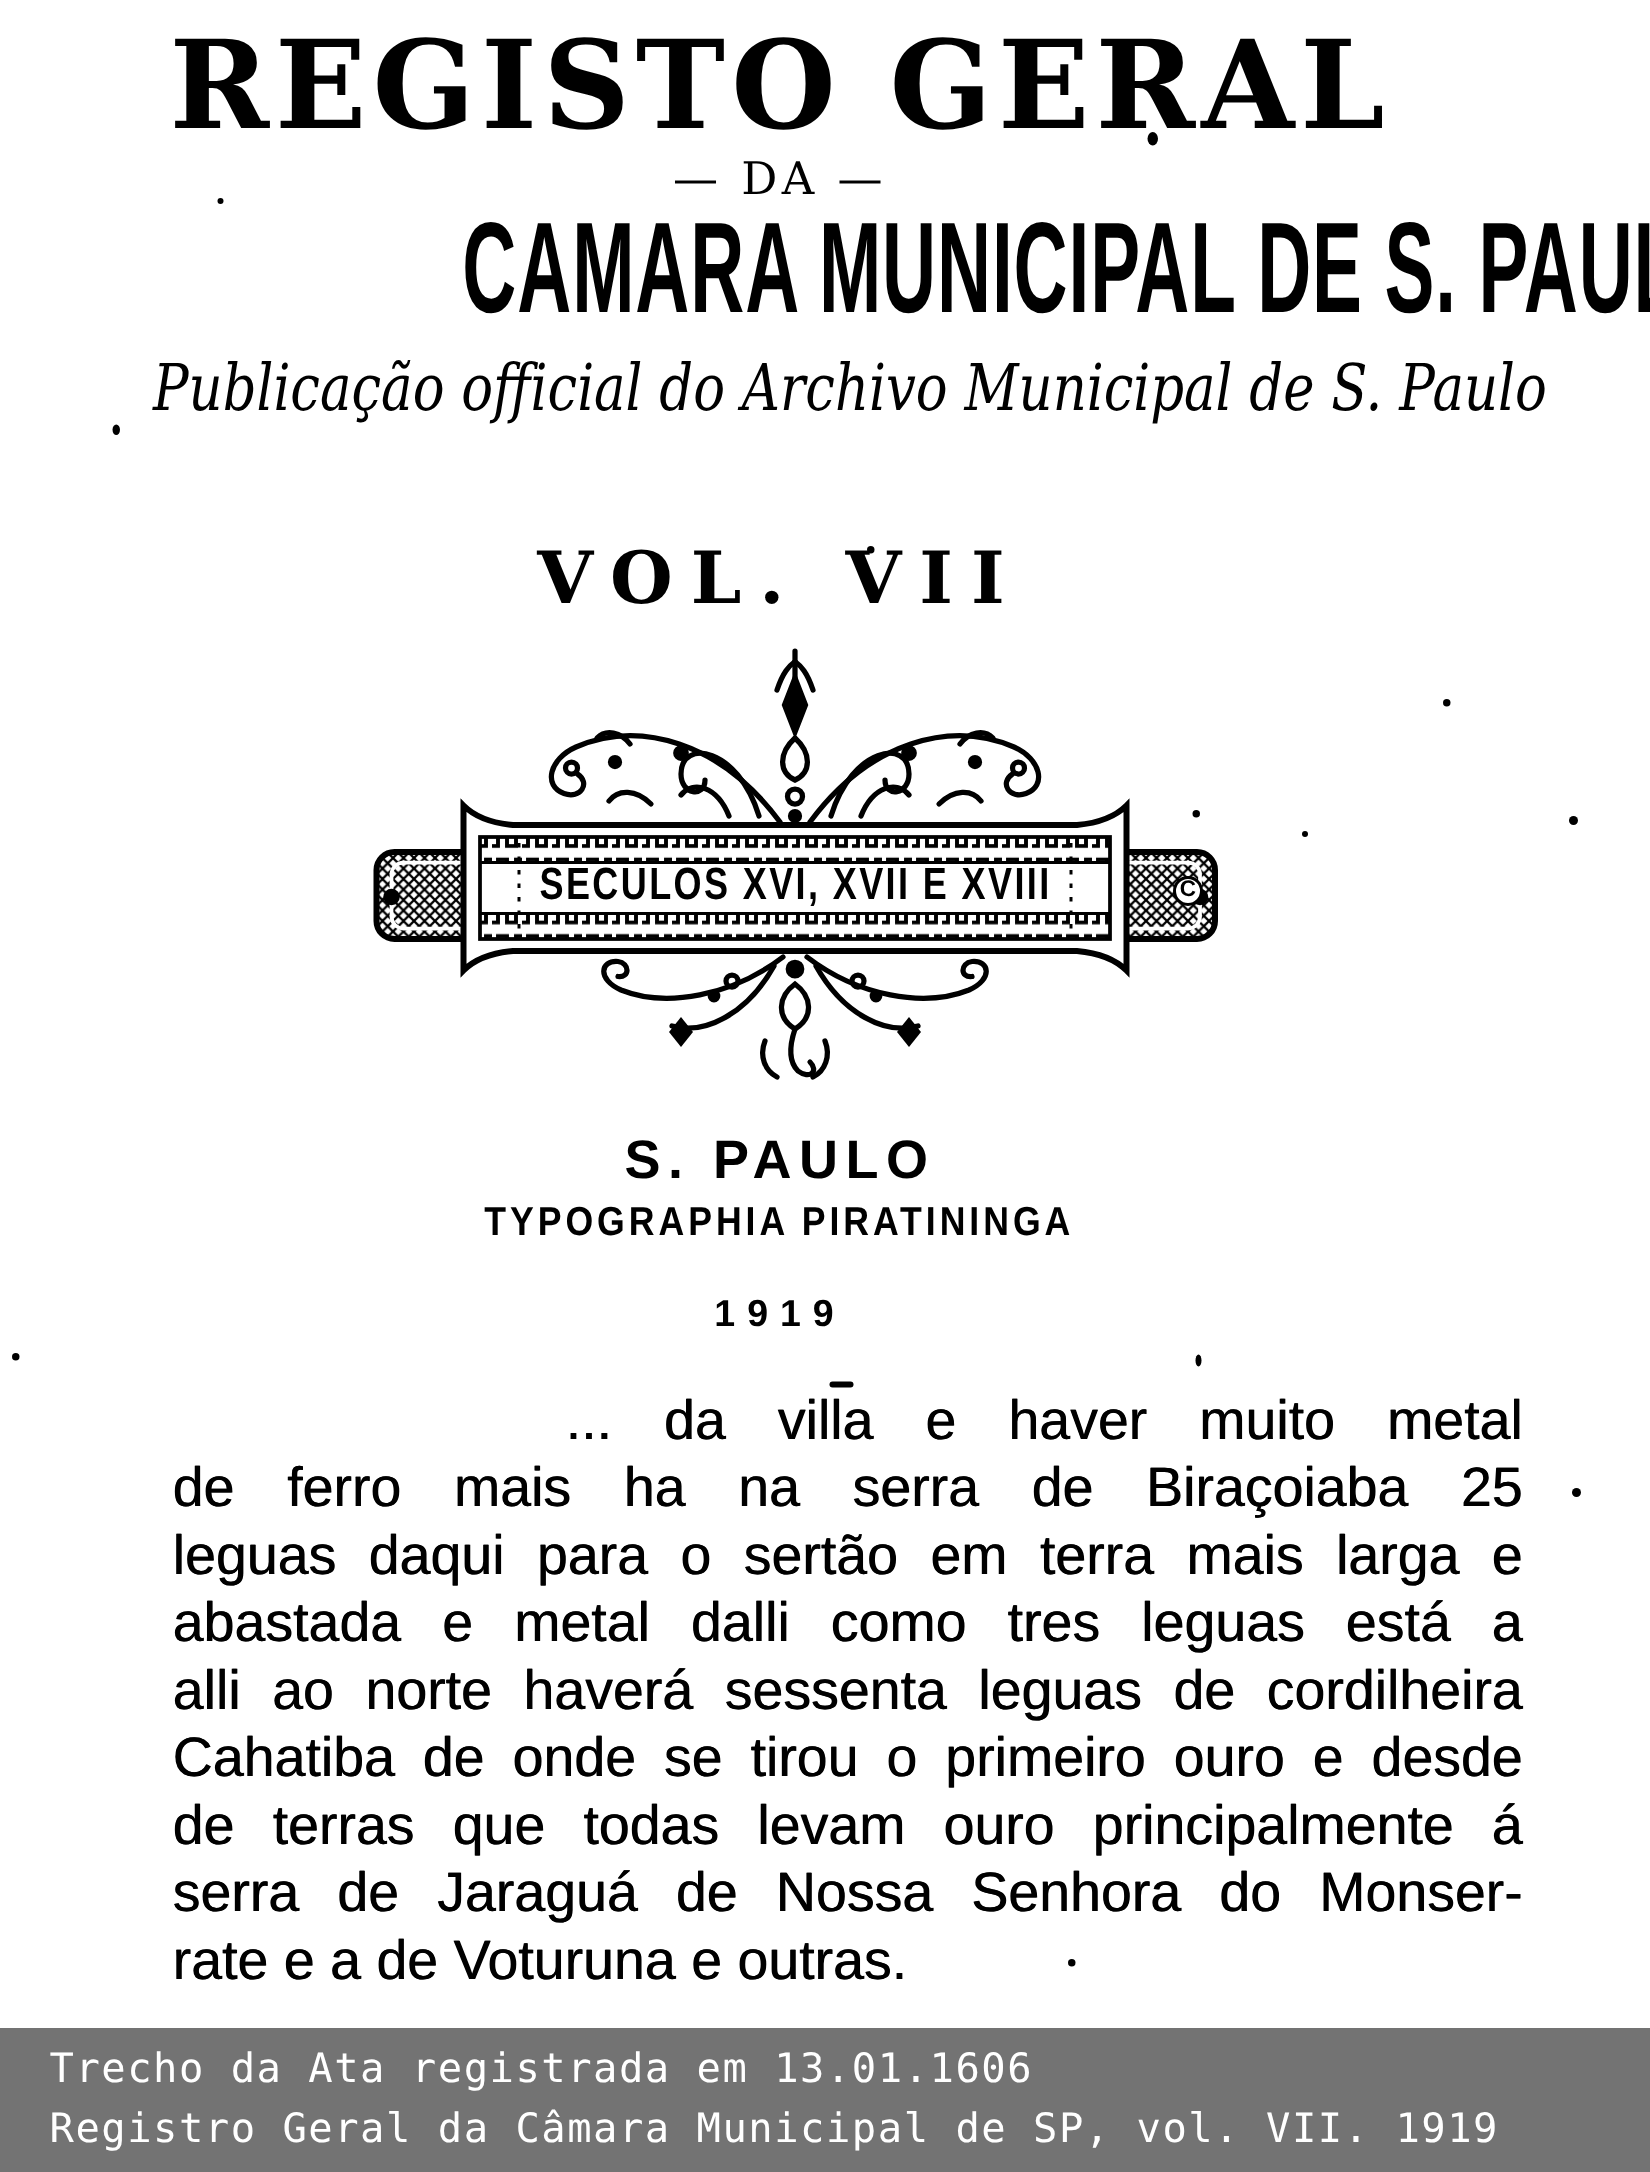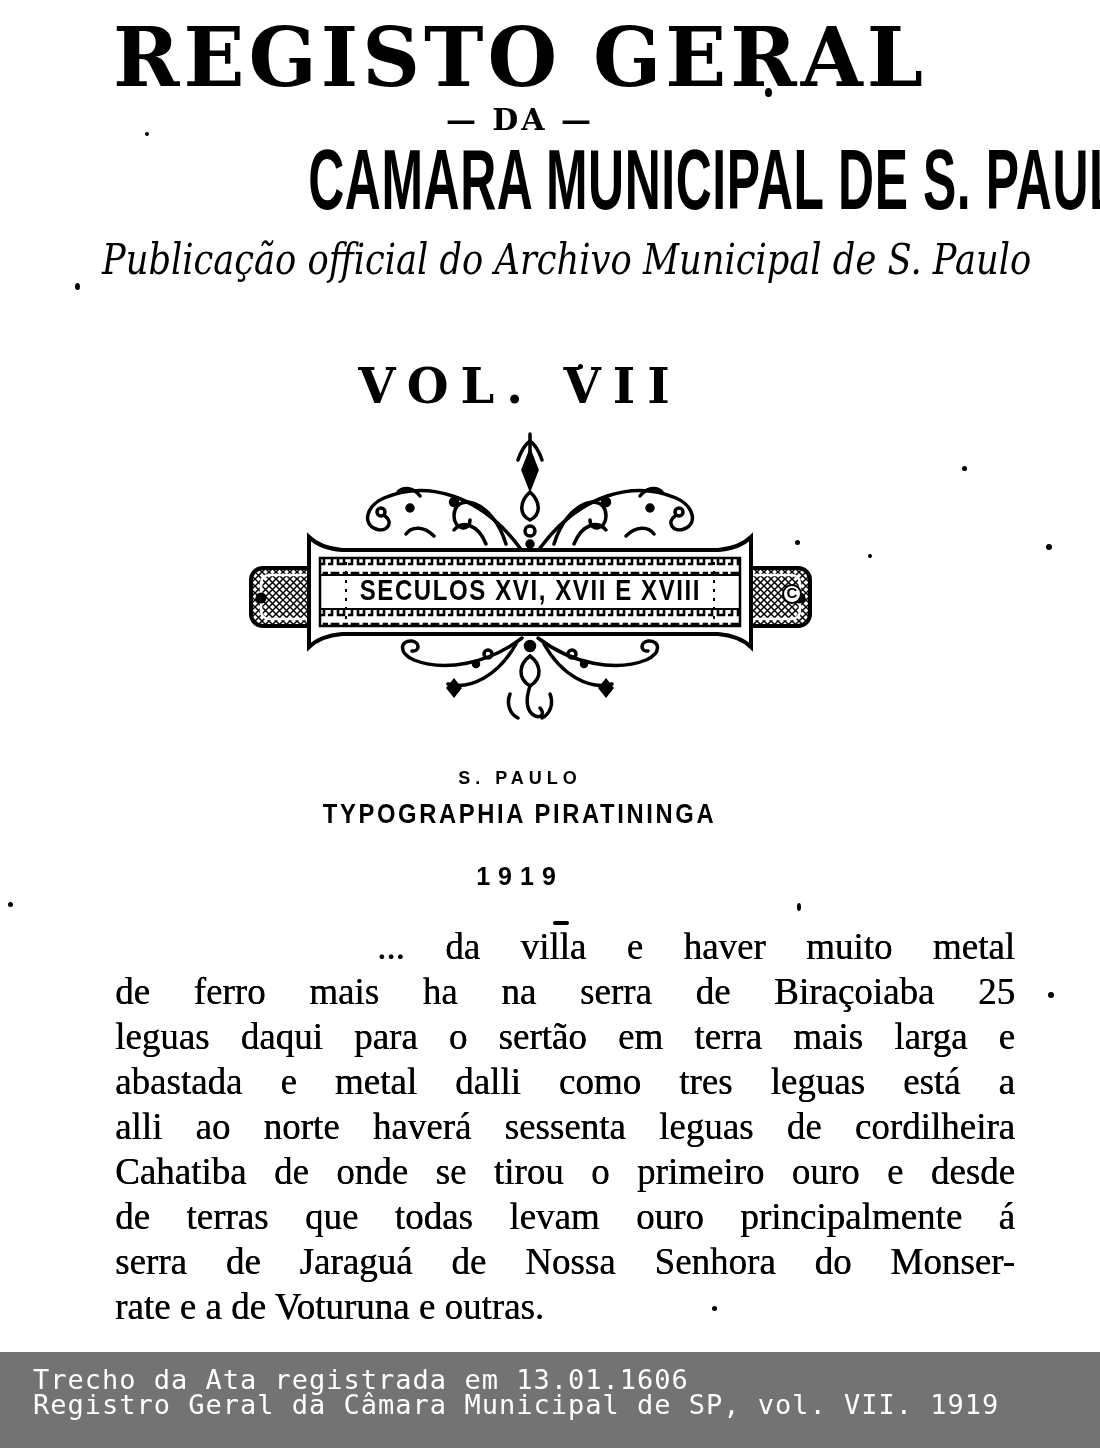--- a/index.html
+++ b/index.html
@@ -5,21 +5,21 @@
   html,body{margin:0;padding:0;background:#888;}
   .page{
     position:relative;width:1100px;height:1448px;background:#ffffff;
     overflow:hidden;font-family:"Liberation Serif",serif;color:#000;
   }
   .centered{position:absolute;left:0;width:1040px;text-align:center;white-space:nowrap;}
   .t-main{
     top:10px;font-family:"DejaVu Serif",serif;font-size:80px;font-weight:700;
     letter-spacing:4px;transform:scaleY(1.02);
   }
-  .t-da{top:102px;font-family:"DejaVu Serif",serif;font-size:30px;font-weight:700;letter-spacing:3px;}
+  .t-da{top:102px;font-family:"DejaVu Serif",serif;font-size:30px;font-weight:400;letter-spacing:3px;}
   .t-inst{top:130px;}
   .t-inst span{
     display:inline-block;font-family:"Liberation Sans",sans-serif;font-size:86px;font-weight:700;
     transform:scaleX(0.58);transform-origin:50% 50%;letter-spacing:1px;
   }
   .t-sub{top:234px;}
   .t-sub span{
     display:inline-block;font-family:"DejaVu Serif",serif;font-style:italic;font-size:43px;
     transform:scaleX(0.82);transform-origin:50% 50%;
   }
@@ -31,41 +31,41 @@
   .banner-text span{
     display:inline-block;font-family:"Liberation Sans",sans-serif;font-size:30px;font-weight:700;
     letter-spacing:2px;transform:scaleX(0.8);transform-origin:50% 50%;
   }
   .cap-mark{
     position:absolute;left:532px;top:152px;width:24px;text-align:center;
     font-family:"Liberation Sans",sans-serif;font-size:15px;font-weight:700;
   }
   .imprint{position:absolute;left:0;width:1040px;text-align:center;white-space:nowrap;
     font-family:"Liberation Sans",sans-serif;font-weight:700;}
-  .imp-city{top:768px;font-size:18px;letter-spacing:5px;}
+  .imp-city{top:752px;font-size:36px;letter-spacing:5px;}
   .imp-printer{top:799px;}
   .imp-printer span{display:inline-block;font-size:27px;letter-spacing:3px;transform:scaleX(0.88);transform-origin:50% 50%;}
   .imp-addr{top:835px;}
   .imp-addr span{display:inline-block;font-size:24px;letter-spacing:1px;transform:scaleX(0.62);transform-origin:50% 50%;}
   .imp-year{top:862px;font-size:25px;letter-spacing:8px;}
   .bodytext{
     position:absolute;left:115px;top:924px;width:900px;
-    font-family:Liberation Serif, serif;font-size:37px;line-height:45px;
+    font-family:Liberation Sans, sans-serif;font-size:37px;line-height:45px;
     text-shadow:0.4px 0 0 #000;
   }
   .bl{text-align:justify;text-align-last:justify;}
   .bl.indent{text-indent:262px;}
   .bl.left{text-align-last:left;}
   .caption{
     position:absolute;left:0;top:1352px;width:1100px;height:96px;background:#737373;
     font-family:"DejaVu Sans Mono","Liberation Mono",monospace;font-size:27px;color:#fff;
     letter-spacing:1px;white-space:nowrap;
   }
   .cap1{position:absolute;left:33px;top:12px;}
-  .cap2{position:absolute;left:33px;top:37px;}
+  .cap2{position:absolute;left:33px;top:52px;}
   .speck{position:absolute;background:#000;border-radius:50%;}
 </style>
 </head>
 <body>
 
 <div class="page">
 
   <div class="centered t-main">REGISTO GERAL</div>
 
   <div class="centered t-da">— DA —</div>

